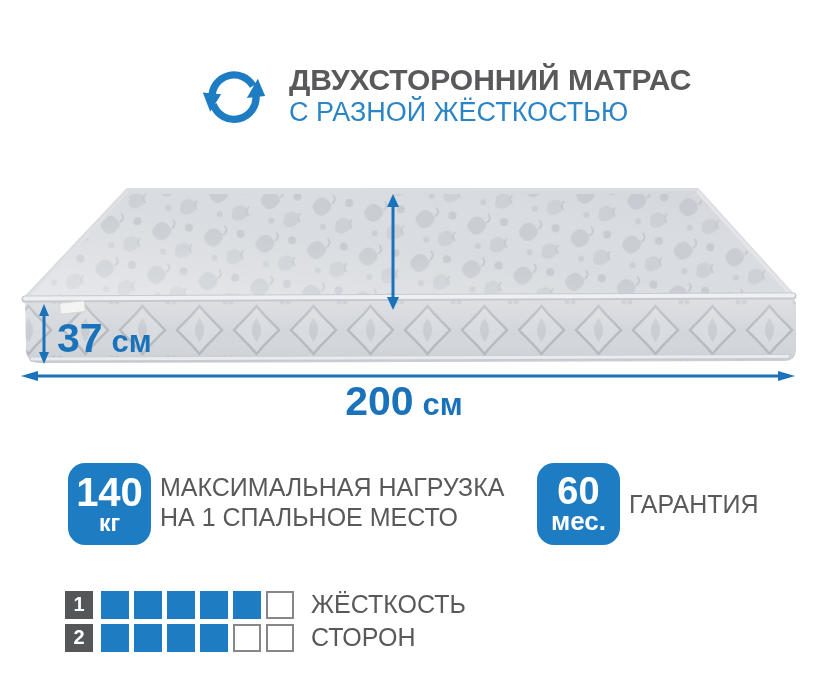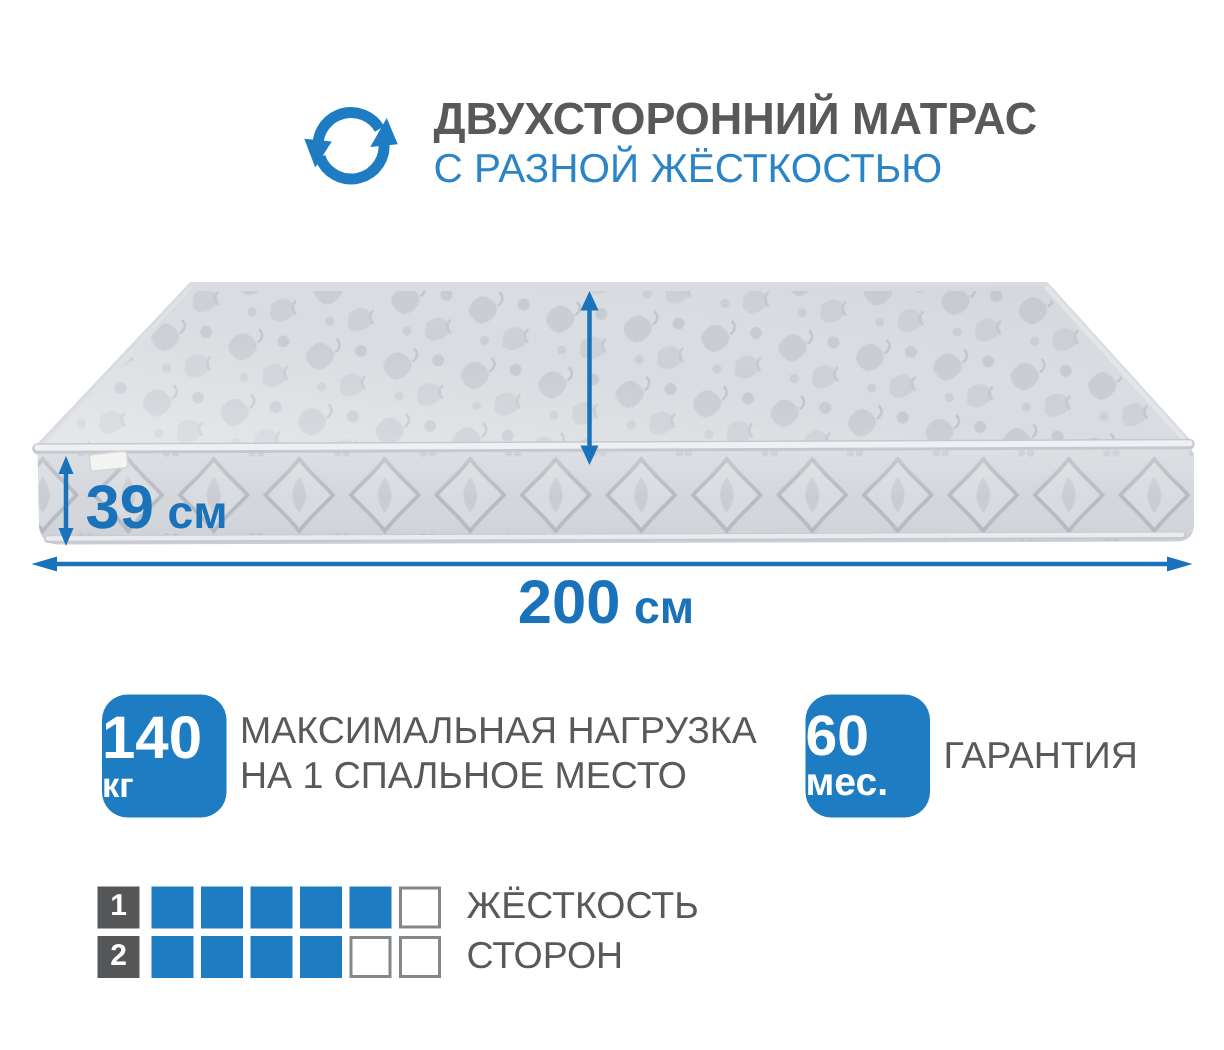--- a/index.html
+++ b/index.html
@@ -20,21 +20,21 @@
   .arrow-head{fill:var(--dim_blue,#1a73ba);stroke:none;}
   
   .dim{position:absolute;color:var(--dim_blue,#1a73ba);font-weight:bold;white-space:nowrap;}
   .dim .v{font-size:41px;}
   .dim .u{font-size:31px;margin-left:9px;}
   .dim80{left:404px;top:220px;}
   .dim22{left:57px;top:315px;}
   .dim200{left:0;width:808px;text-align:center;top:378px;}
   
   .badge{position:absolute;width:83px;height:82px;border-radius:17px;background:var(--accent_blue,#1e7dc2);
-    color:#fff;display:flex;flex-direction:column;align-items:flex-start;justify-content:center;font-weight:bold;}
+    color:#fff;display:flex;flex-direction:column;align-items:center;justify-content:center;font-weight:bold;}
   .badge140{left:68px;top:463px;}
   .badge60{left:537px;top:463px;}
   .badge .bv{font-size:40px;line-height:38px;}
   .badge .bu{font-size:23px;line-height:24px;}
   .badge60 .bv{font-size:38px;line-height:34px;}
   .badge60 .bu{font-size:26px;line-height:27px;}
   .badge-label{position:absolute;color:var(--text_gray,#58595b);font-size:25px;line-height:30px;white-space:nowrap;}
   .label140{left:160px;top:472px;}
   .label60{left:629px;top:463px;height:82px;display:flex;align-items:center;}
   
@@ -133,21 +133,21 @@
 
       <g>
         <line class="arrow-line" x1="35" y1="226" x2="785" y2="226"></line>
         <polygon class="arrow-head" points="21,226 38,221 38,231"></polygon>
         <polygon class="arrow-head" points="795,226 778,221 778,231"></polygon>
       </g>
     </g>
   </svg>
 
   <div class="dim dim22">
-    <span class="v">39</span><span class="u">см</span>
+    <span class="v">37</span><span class="u">см</span>
   </div>
   <div class="dim dim200">
     <span class="v">200</span><span class="u">см</span>
   </div>
 
   <div class="badge badge140">
     <div class="bv">140</div>
     <div class="bu">кг</div>
   </div>
   <div class="badge-label label140">

